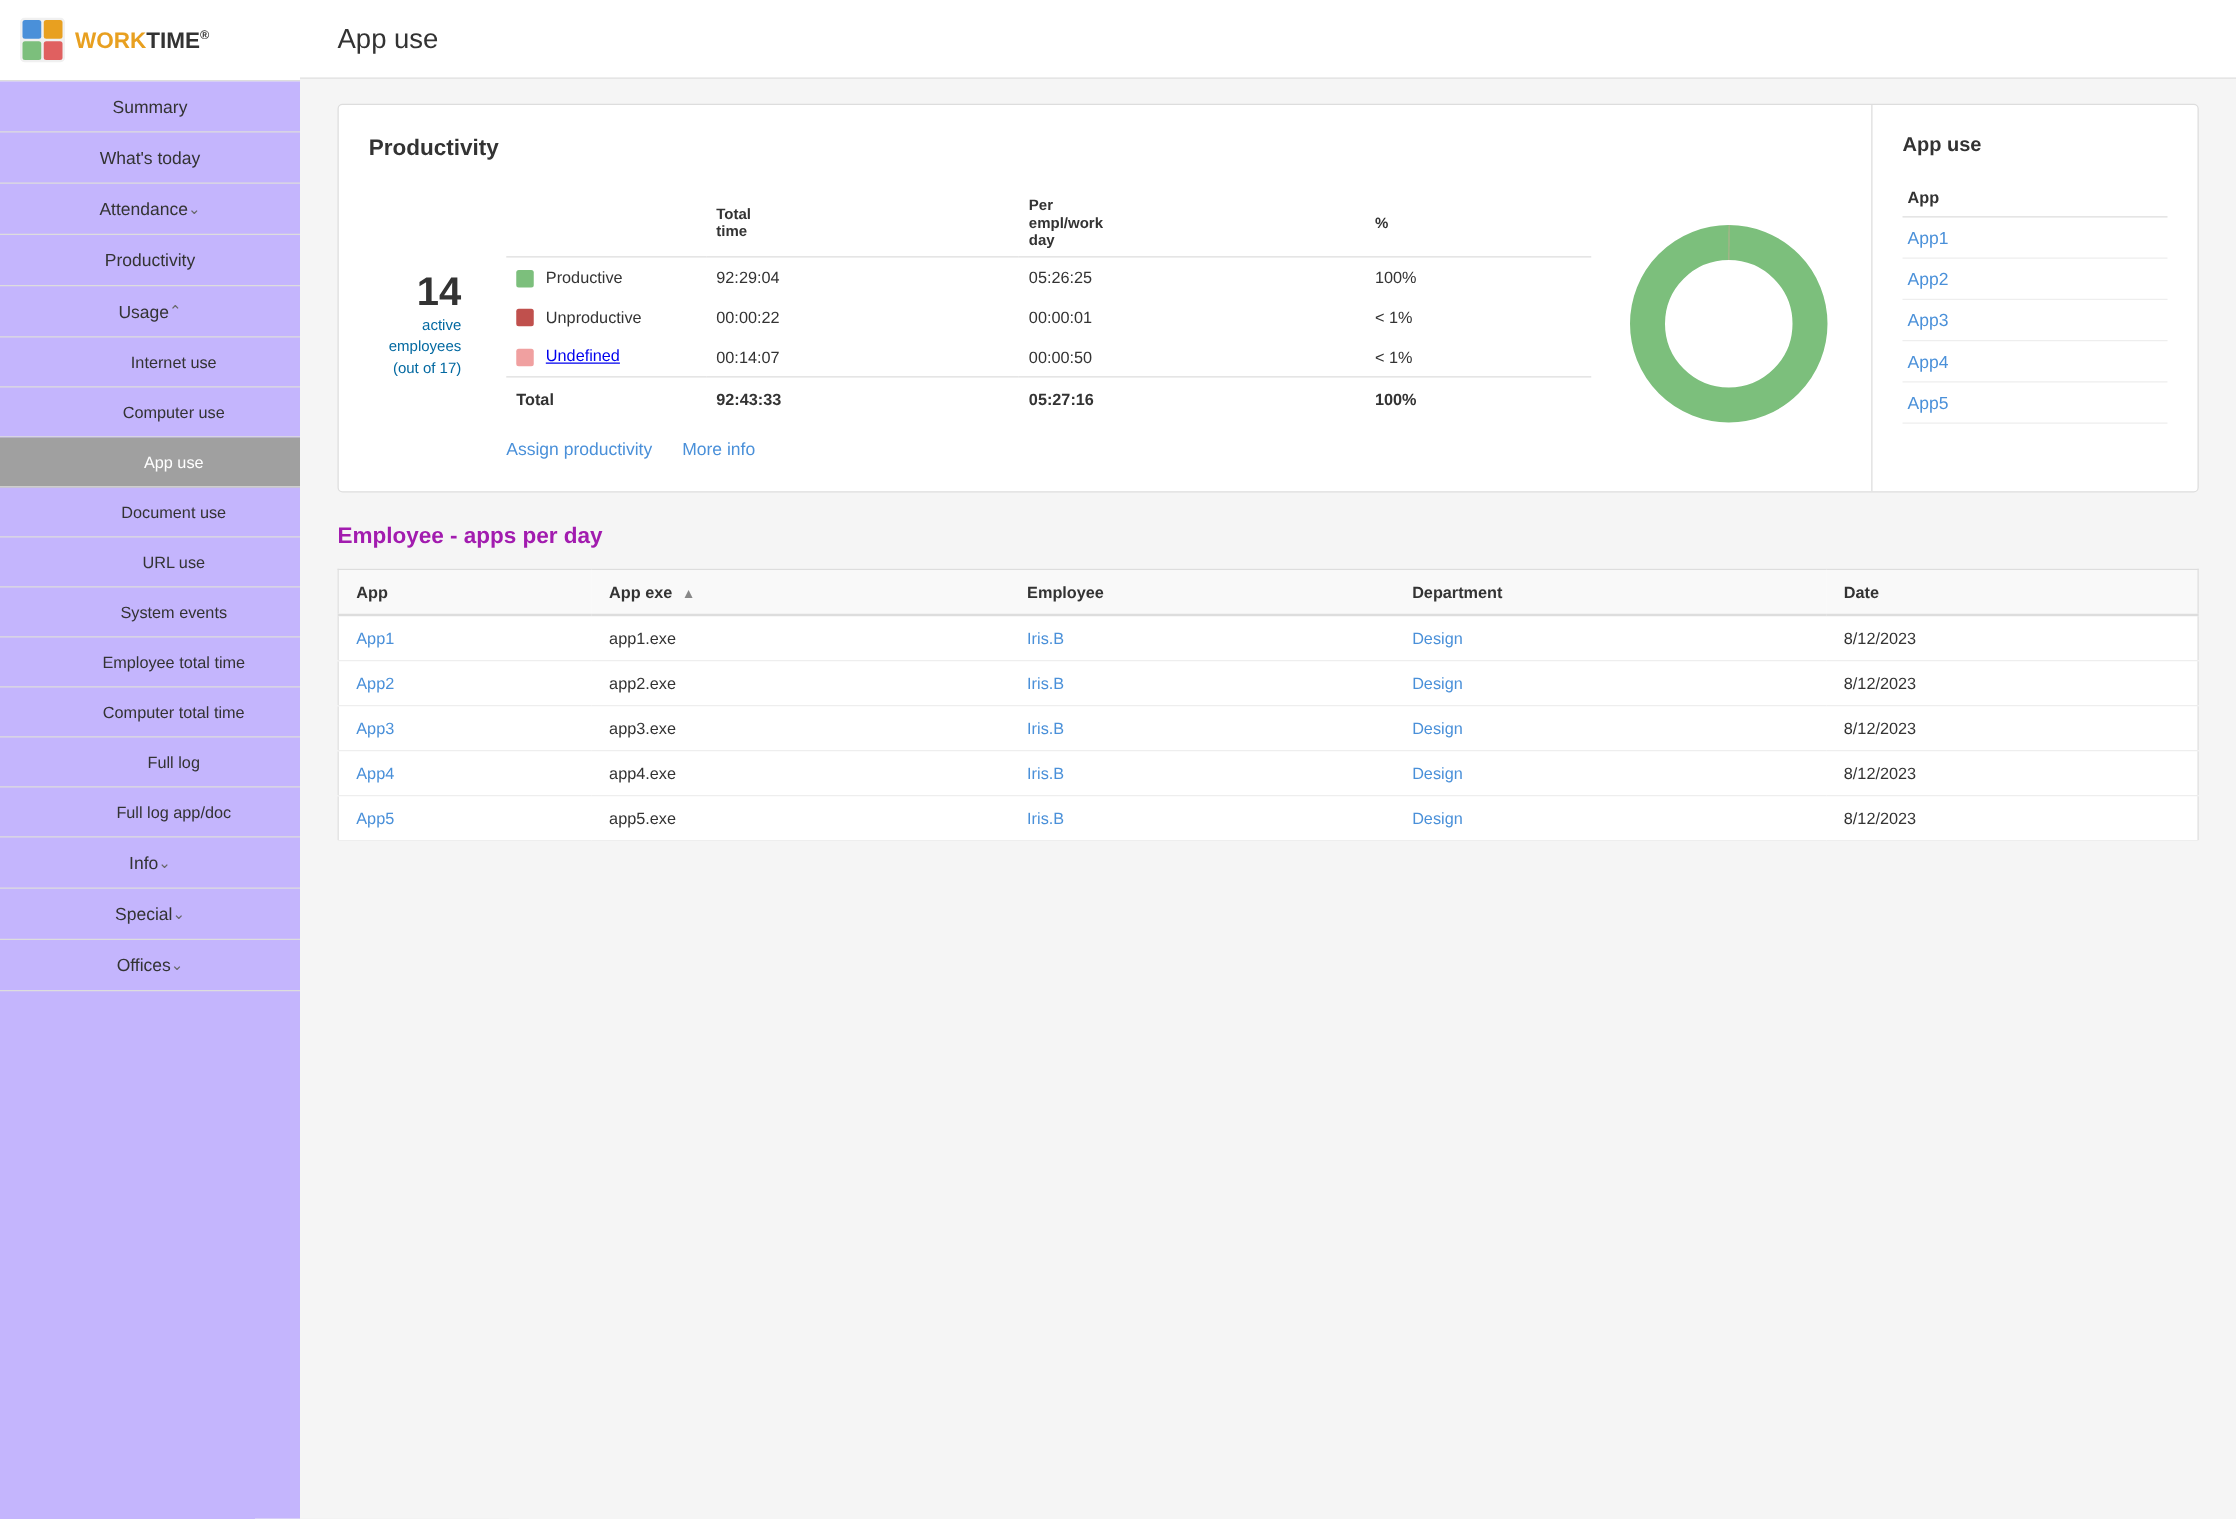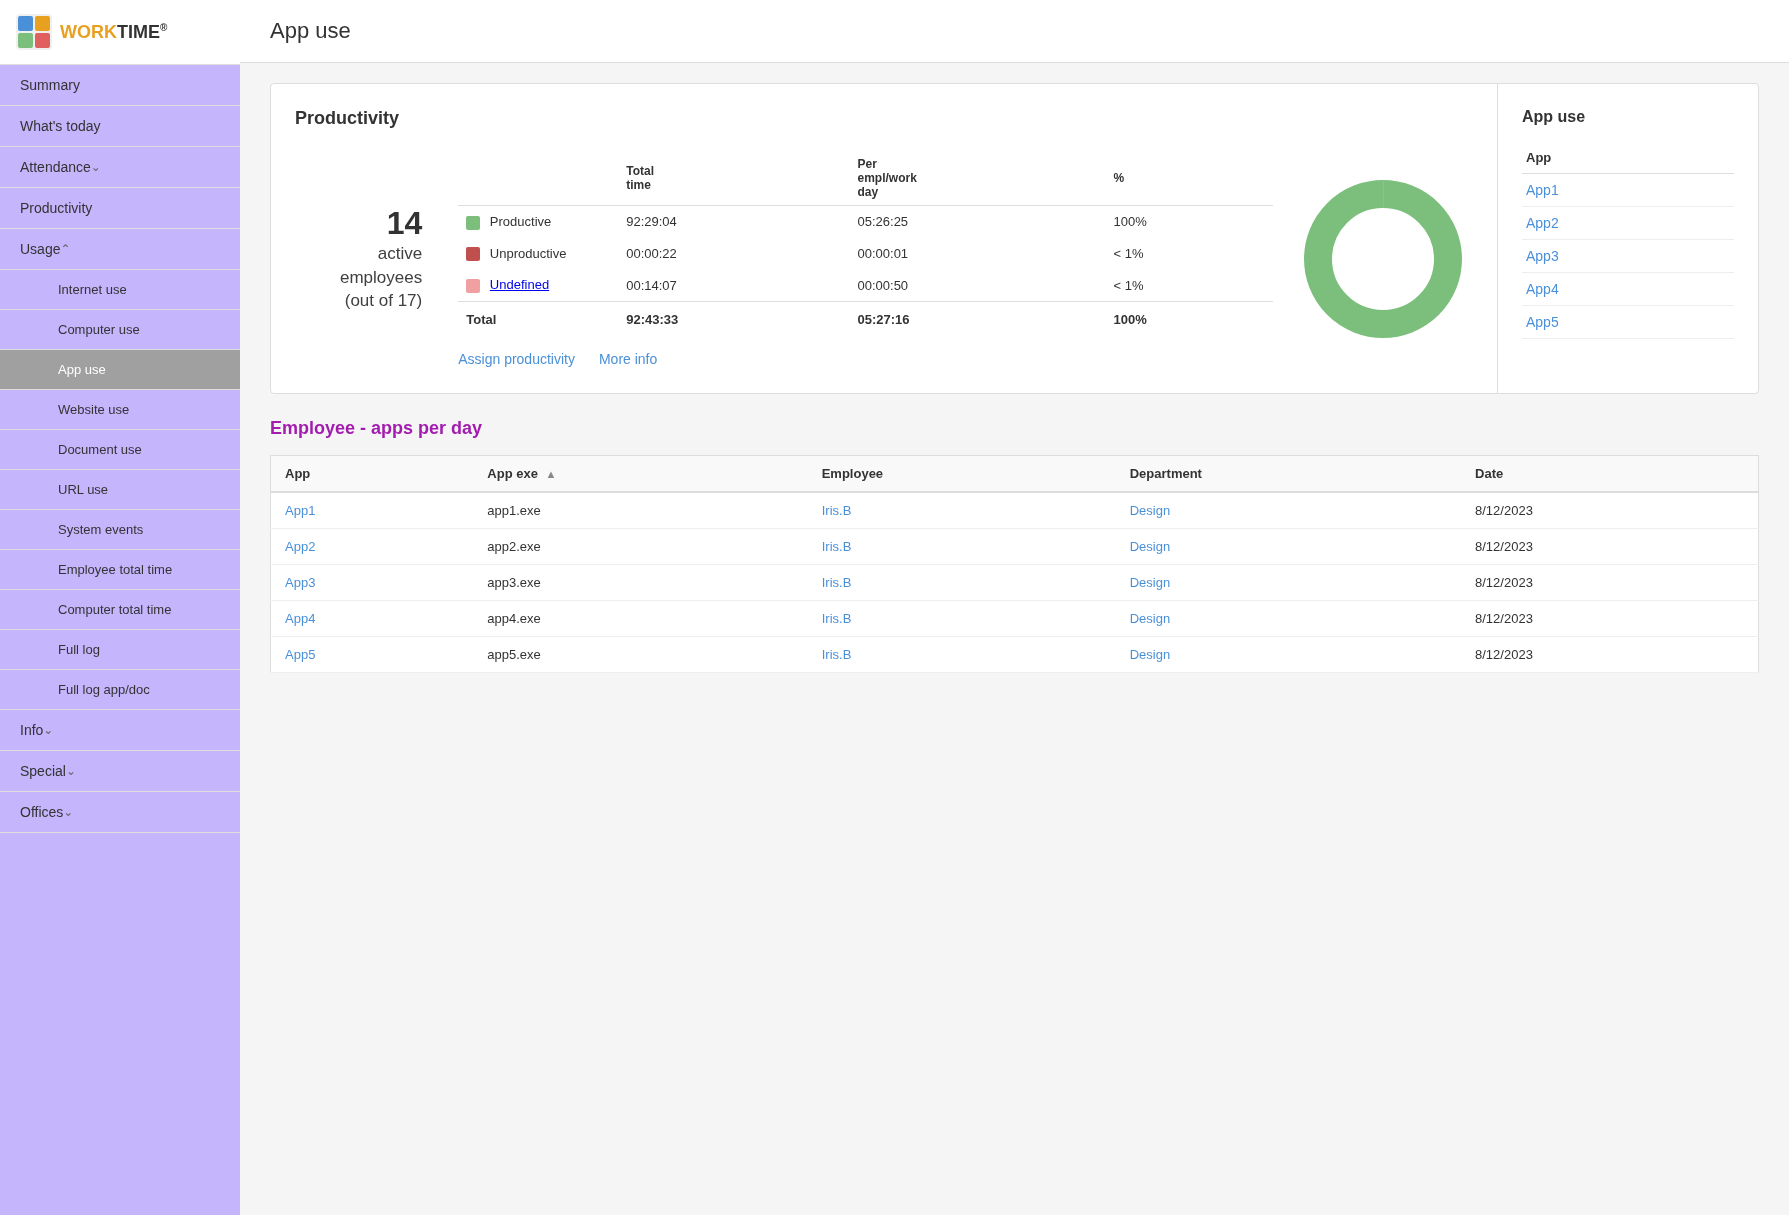--- a/index.html
+++ b/index.html
@@ -27,21 +27,21 @@
       width: 36px;
       height: 36px;
     }
 
     .sidebar-item {
       padding: 12px 20px;
       cursor: pointer;
       color: #333;
       display: flex;
       align-items: center;
-      justify-content: flex-start;
+      justify-content: center;
       border-bottom: 1px solid #ddd;
       font-size: 14px;
     }
     .sidebar-item.active { background: #a0a0a0; color: #fff; }
     .sidebar-item.sub {
       padding-left: 58px;
       font-size: 13px;
     }
     .chevron { font-size: 12px; color: #666; }
 
@@ -109,24 +109,23 @@
     .employees-count {
       text-align: right;
       padding: 16px;
     }
     .employees-count .big-num {
       font-size: 32px;
       font-weight: bold;
       color: #333;
     }
     .employees-count .label {
-      font-size: 17px;
-      color: #404040;
+      font-size: 12px;
+      color: #0369a1;
       line-height: 1.4;
-      margin-left: 29px;
     }
 
     .prod-actions {
       margin-top: 16px;
       display: flex;
       gap: 24px;
     }
     .prod-actions a {
       color: #4a90d9;
       text-decoration: none;
@@ -265,23 +264,20 @@
       <span class="chevron">⌃</span>
     </div>
     <div class="sidebar-item sub">
       <span>Internet use</span>
     </div>
     <div class="sidebar-item sub">
       <span>Computer use</span>
     </div>
     <div class="sidebar-item sub active">
       <span>App use</span>
-    </div>
-    <div class="sidebar-item sub">
-      <span>Website use</span>
     </div>
     <div class="sidebar-item sub">
       <span>Document use</span>
     </div>
     <div class="sidebar-item sub">
       <span>URL use</span>
     </div>
     <div class="sidebar-item sub">
       <span>System events</span>
     </div>

